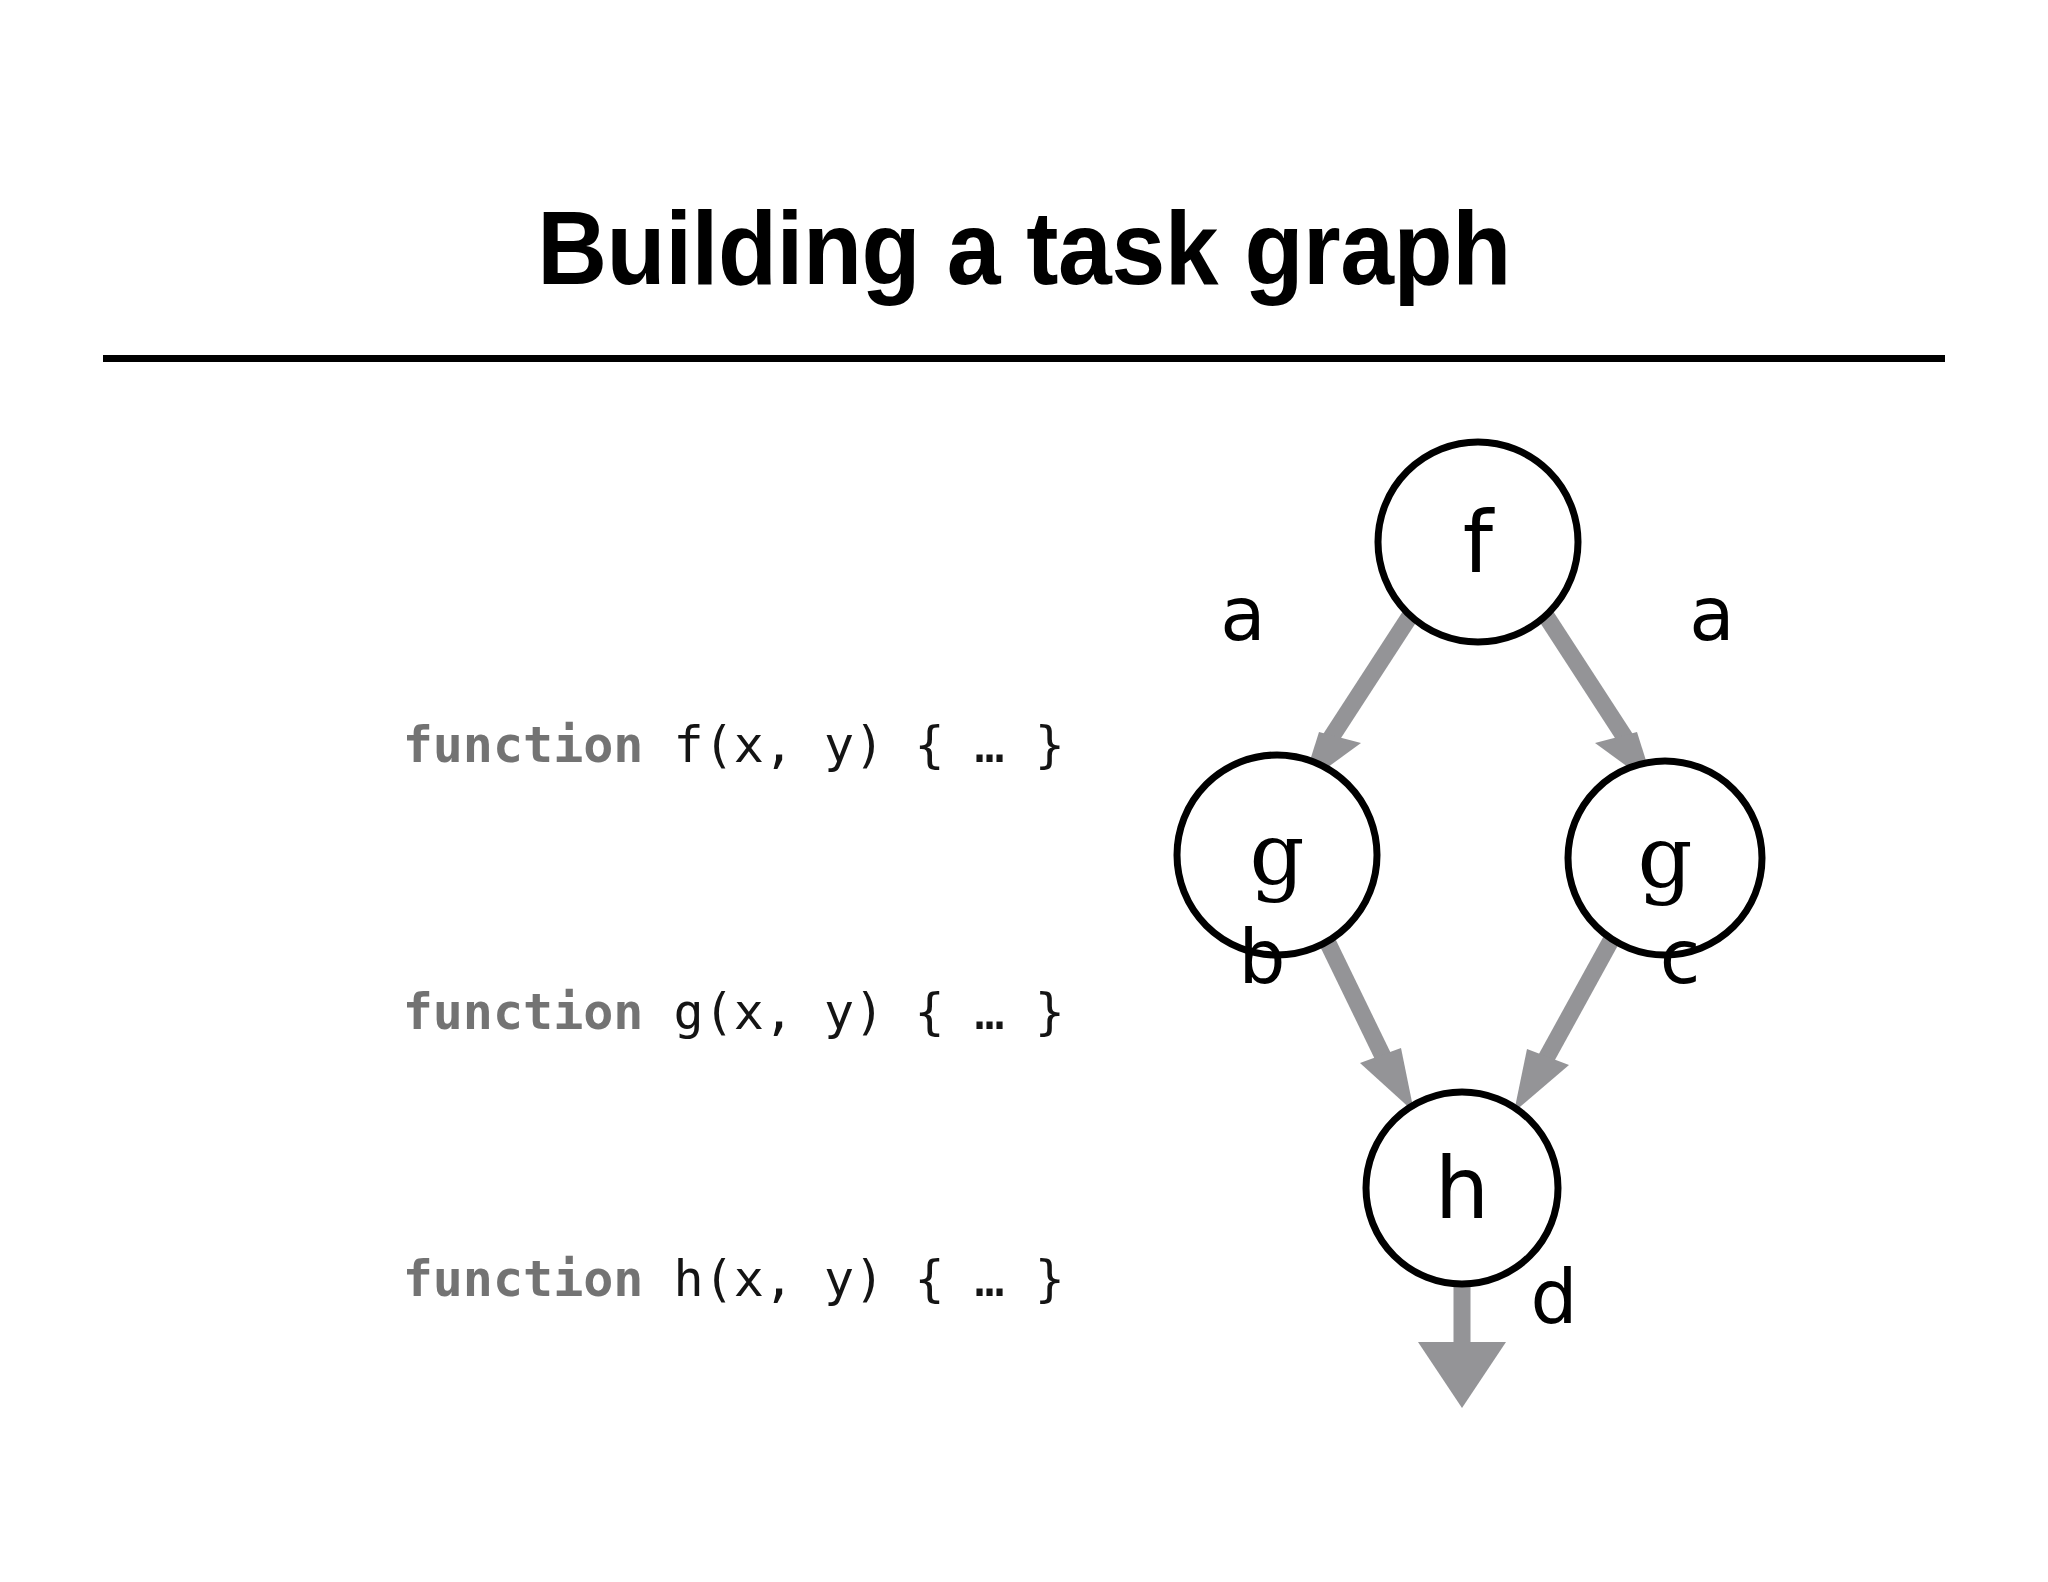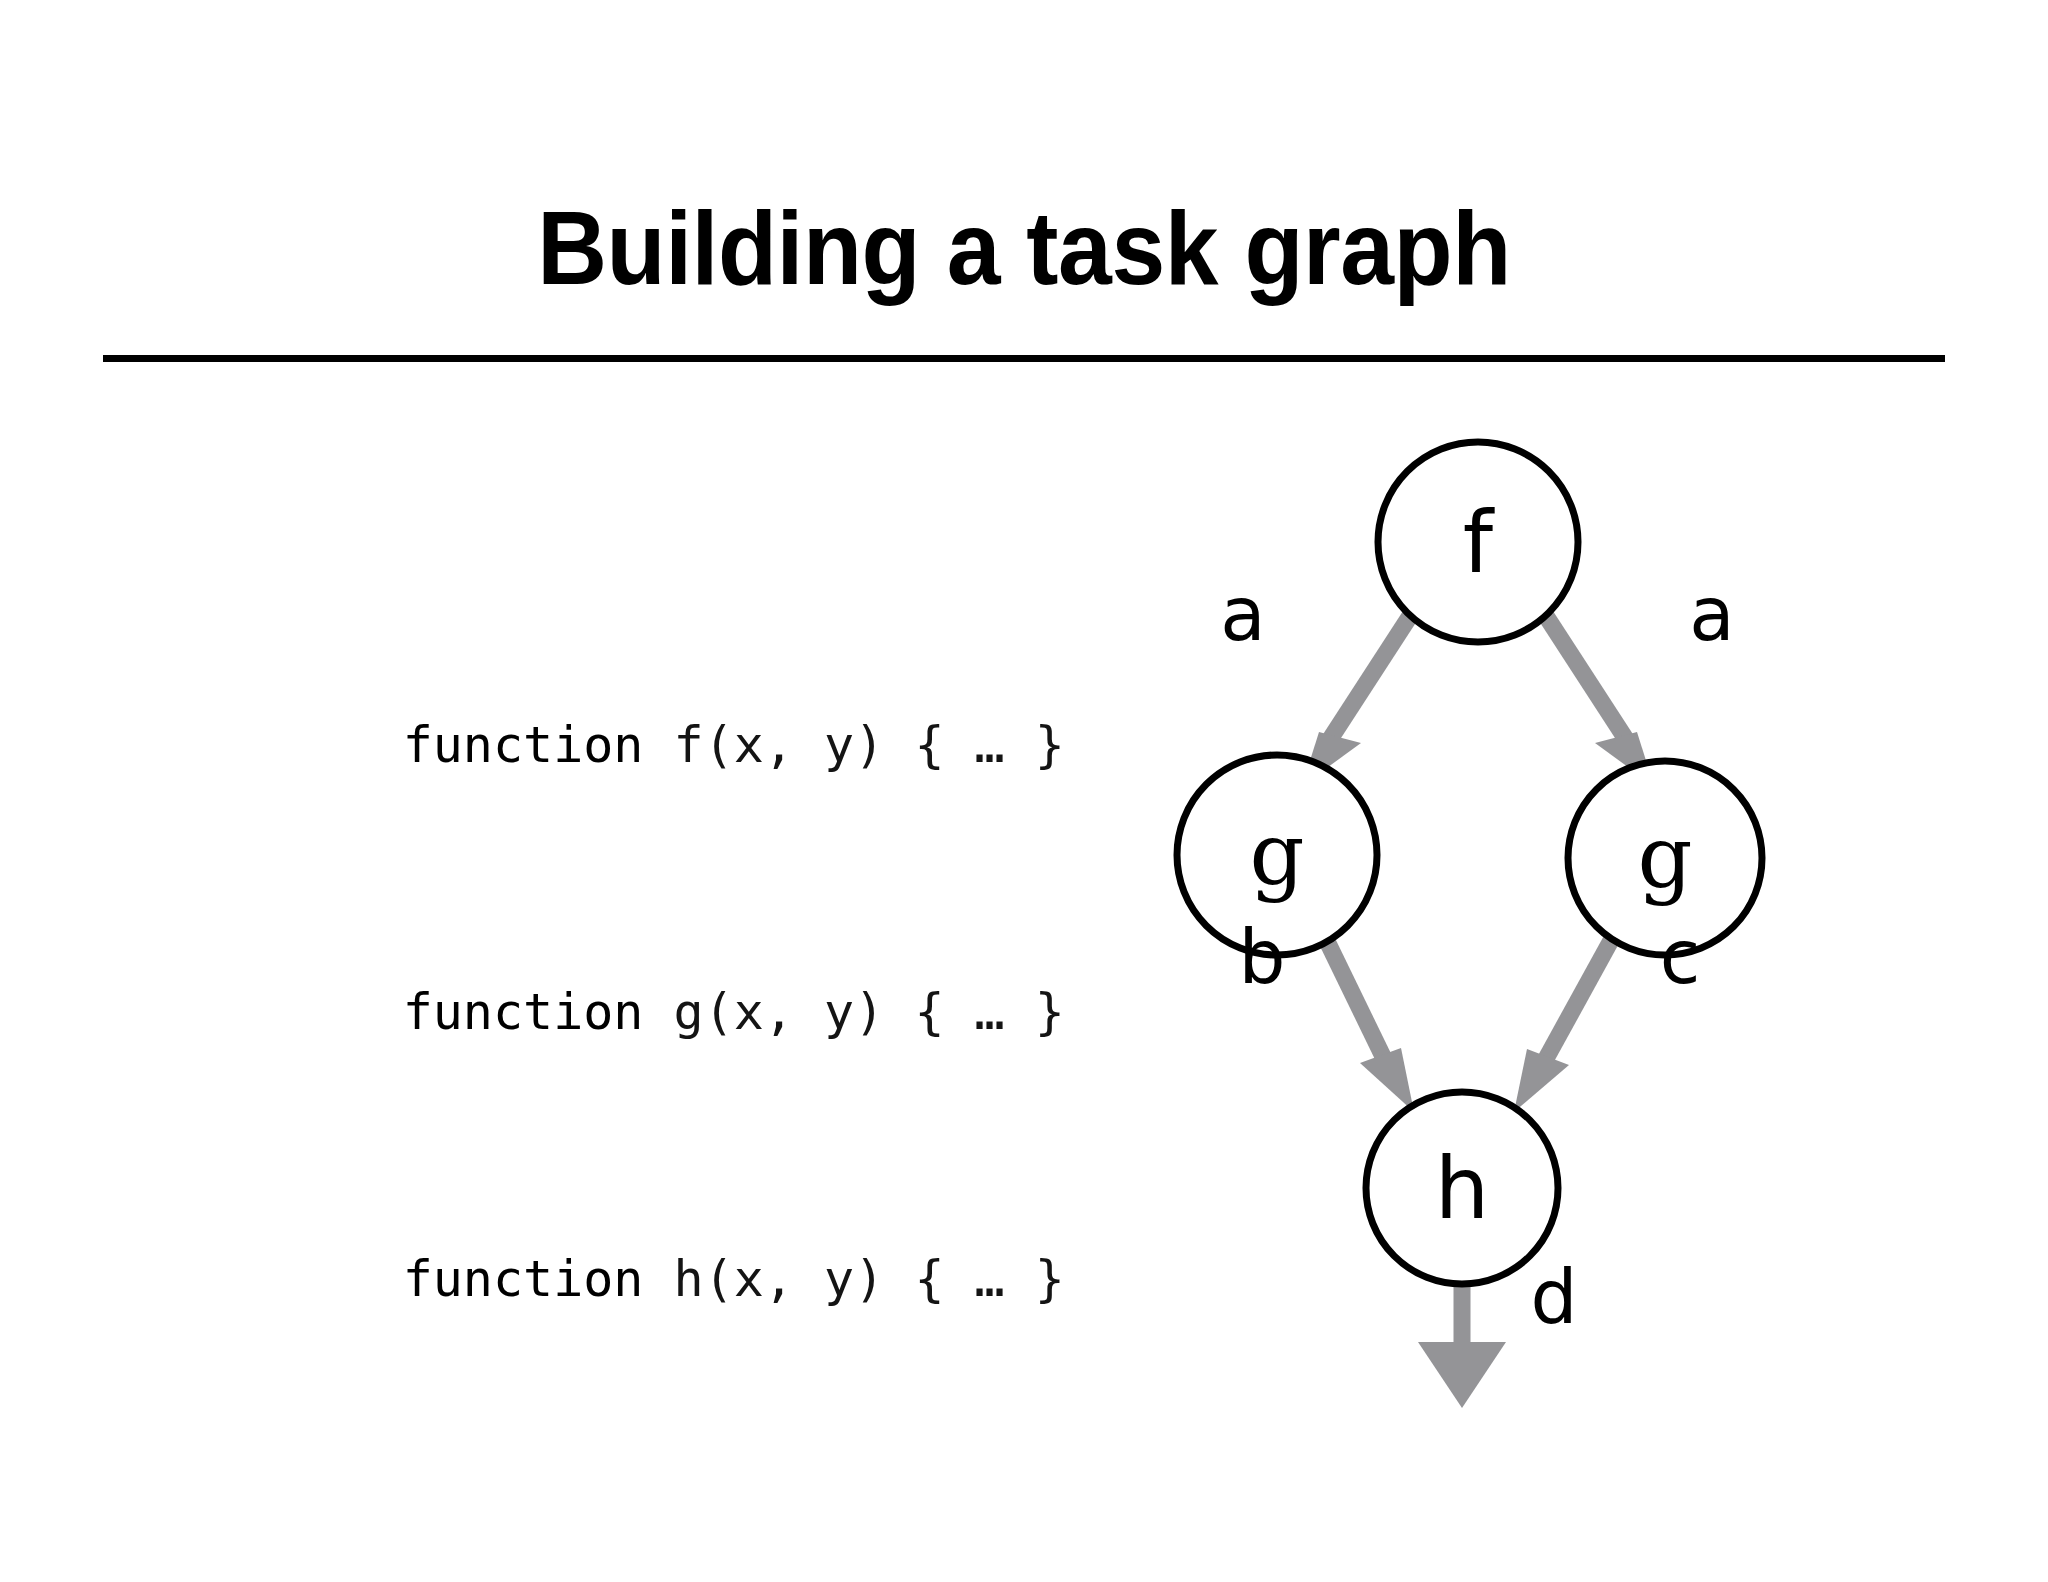--- a/index.html
+++ b/index.html
@@ -62,22 +62,22 @@
     white-space: pre;
   }
   #code-block .line {
     height: 89px;
     white-space: pre;
   }
   #code-block .blank {
     height: 89px;
   }
   .kw {
-    color: #000000;
-    font-weight: normal;
+    color: #737373;
+    font-weight: bold;
   }
 
   
   #task-graph {
     position: absolute;
     left: 1080px;
     top: 400px;
     width: 820px;
     height: 1030px;
   }

